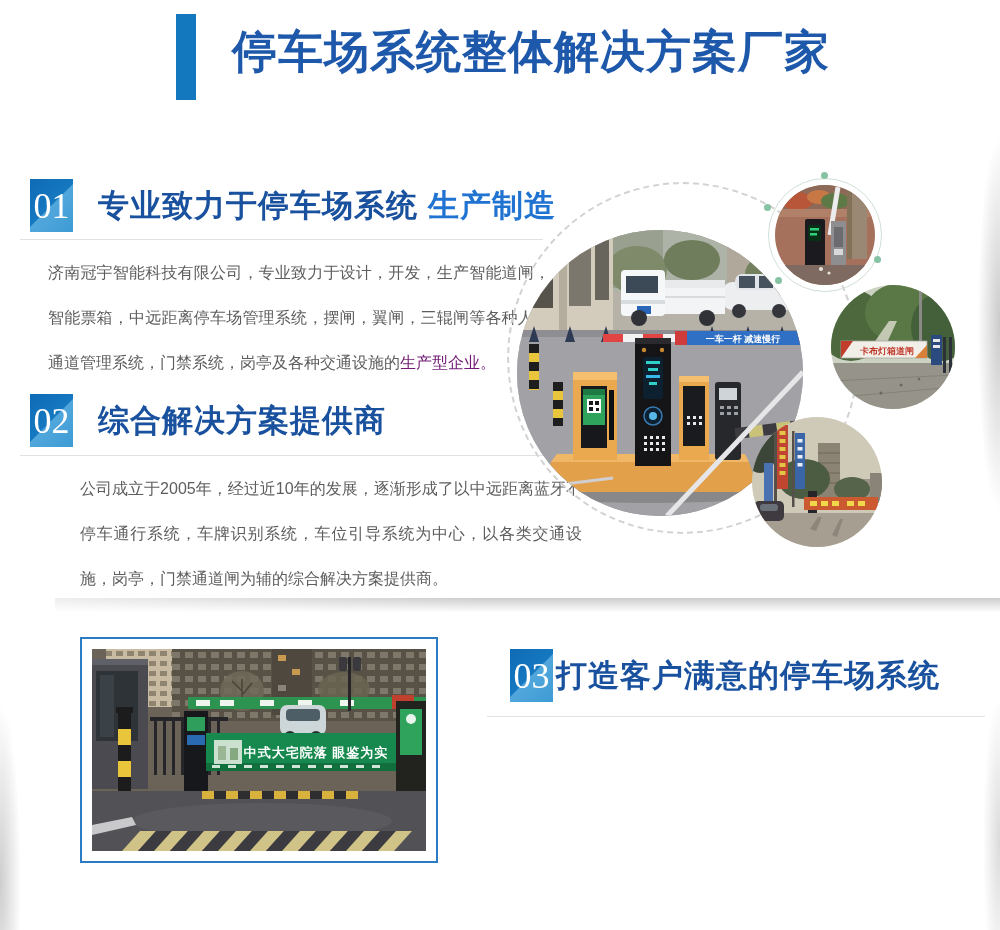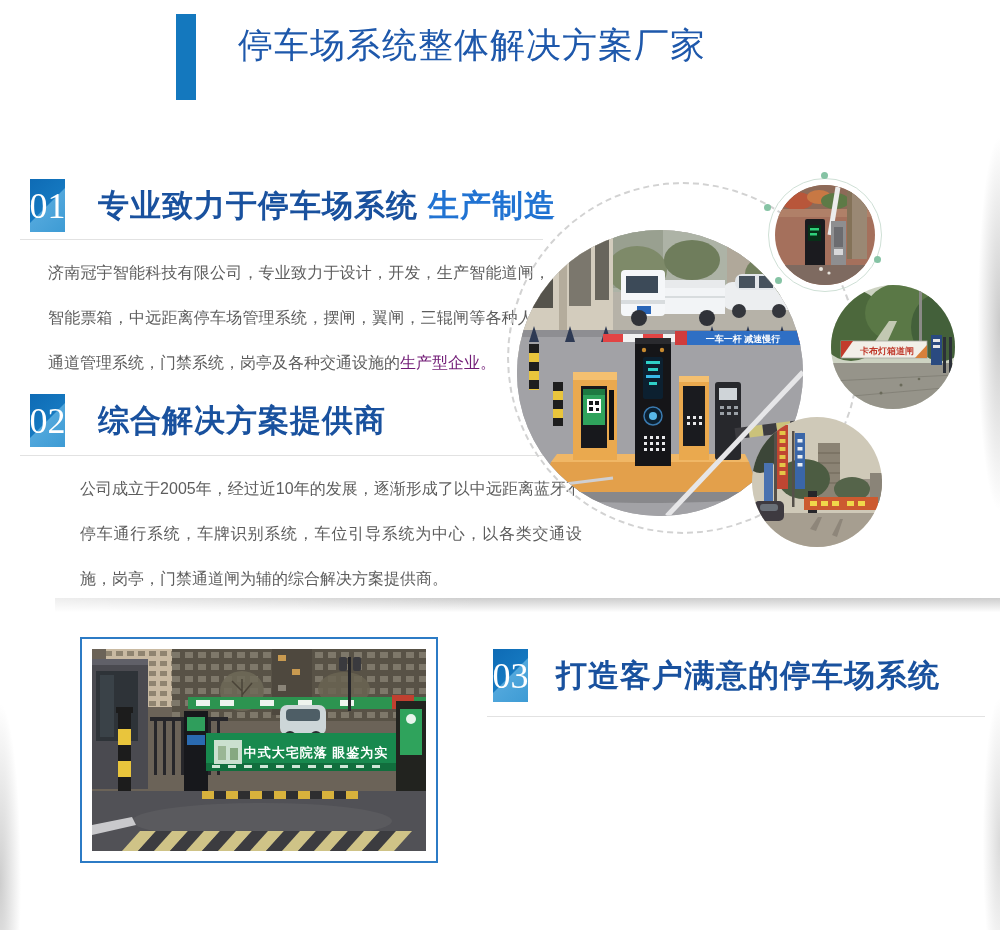--- a/index.html
+++ b/index.html
@@ -2,26 +2,26 @@
 <html><head>
 <meta charset="utf-8">
 <style>
   * { margin:0; padding:0; box-sizing:border-box; }
   html,body { background:#fff; }
   body { font-family:"Liberation Sans", sans-serif; }
   .page { position:relative; width:1000px; height:930px; background:#fff; overflow:hidden; margin:0 auto; }
 
   
   .hdr-bar { position:absolute; left:176px; top:14px; width:20px; height:86px; background:#1478be; }
-  .hdr-title { position:absolute; left:238px; top:22px; font-size:35px; font-weight:normal; color:#1e58ab; letter-spacing:1px; white-space:nowrap; }
+  .hdr-title { position:absolute; left:232px; top:22px; font-size:45px; font-weight:bold; color:#1e58ab; letter-spacing:1px; white-space:nowrap; }
   .hdr-sub { position:absolute; left:208px; top:78px; font-size:28px; color:#2f6cb5; white-space:nowrap; }
   .hdr-sub .dash { letter-spacing:-2px; margin-right:10px; font-weight:bold; }
 
   
-  .badge { position:absolute; width:35px; height:53px;
+  .badge { position:absolute; width:43px; height:53px;
            background:linear-gradient(135deg,#0e6bb5 0%,#1578c0 49%,#51a7dc 51%,#3d9bd4 100%);
            color:#fff; font-family:"Liberation Serif", serif; font-size:36px;
            display:flex; align-items:center; justify-content:center; }
   .sec-title { position:absolute; font-size:31px; font-weight:bold; color:#19519e; letter-spacing:1px; white-space:nowrap; }
   .sec-title .accent { color:#2173d2; margin-left:10px; }
   .divider { position:absolute; height:1px; background:#e2e2e2; }
   .para { position:absolute; font-size:16px; line-height:45px; color:#5d5d5d; text-align:justify; }
   .para .accent { color:#701a75; }
 
   
@@ -457,17 +457,17 @@
         <polygon points="222,202 240,182 256,182 238,202" fill="#cfc387"></polygon>
           <polygon points="238,202 256,182 272,182 254,202" fill="#3c3c40"></polygon>
         <polygon points="254,202 272,182 288,182 270,202" fill="#cfc387"></polygon>
           <polygon points="270,202 288,182 304,182 286,202" fill="#3c3c40"></polygon>
         <polygon points="286,202 304,182 320,182 302,202" fill="#cfc387"></polygon>
       </g>
       <polygon points="0,176 40,168 44,176 0,186" fill="#c9c9cc"></polygon>
     </svg>
   </div>
 
-  <div class="badge" style="left:493px; top:649px;text-align:center;">03</div>
+  <div class="badge" style="left:510px; top:649px;text-align:center;">03</div>
   <div class="sec-title" style="left:556px; top:655px;">打造客户满意的停车场系统</div>
   <div class="divider" style="left:487px; top:716px; width:498px;"></div>
 
 </div>
 
 </body></html>

